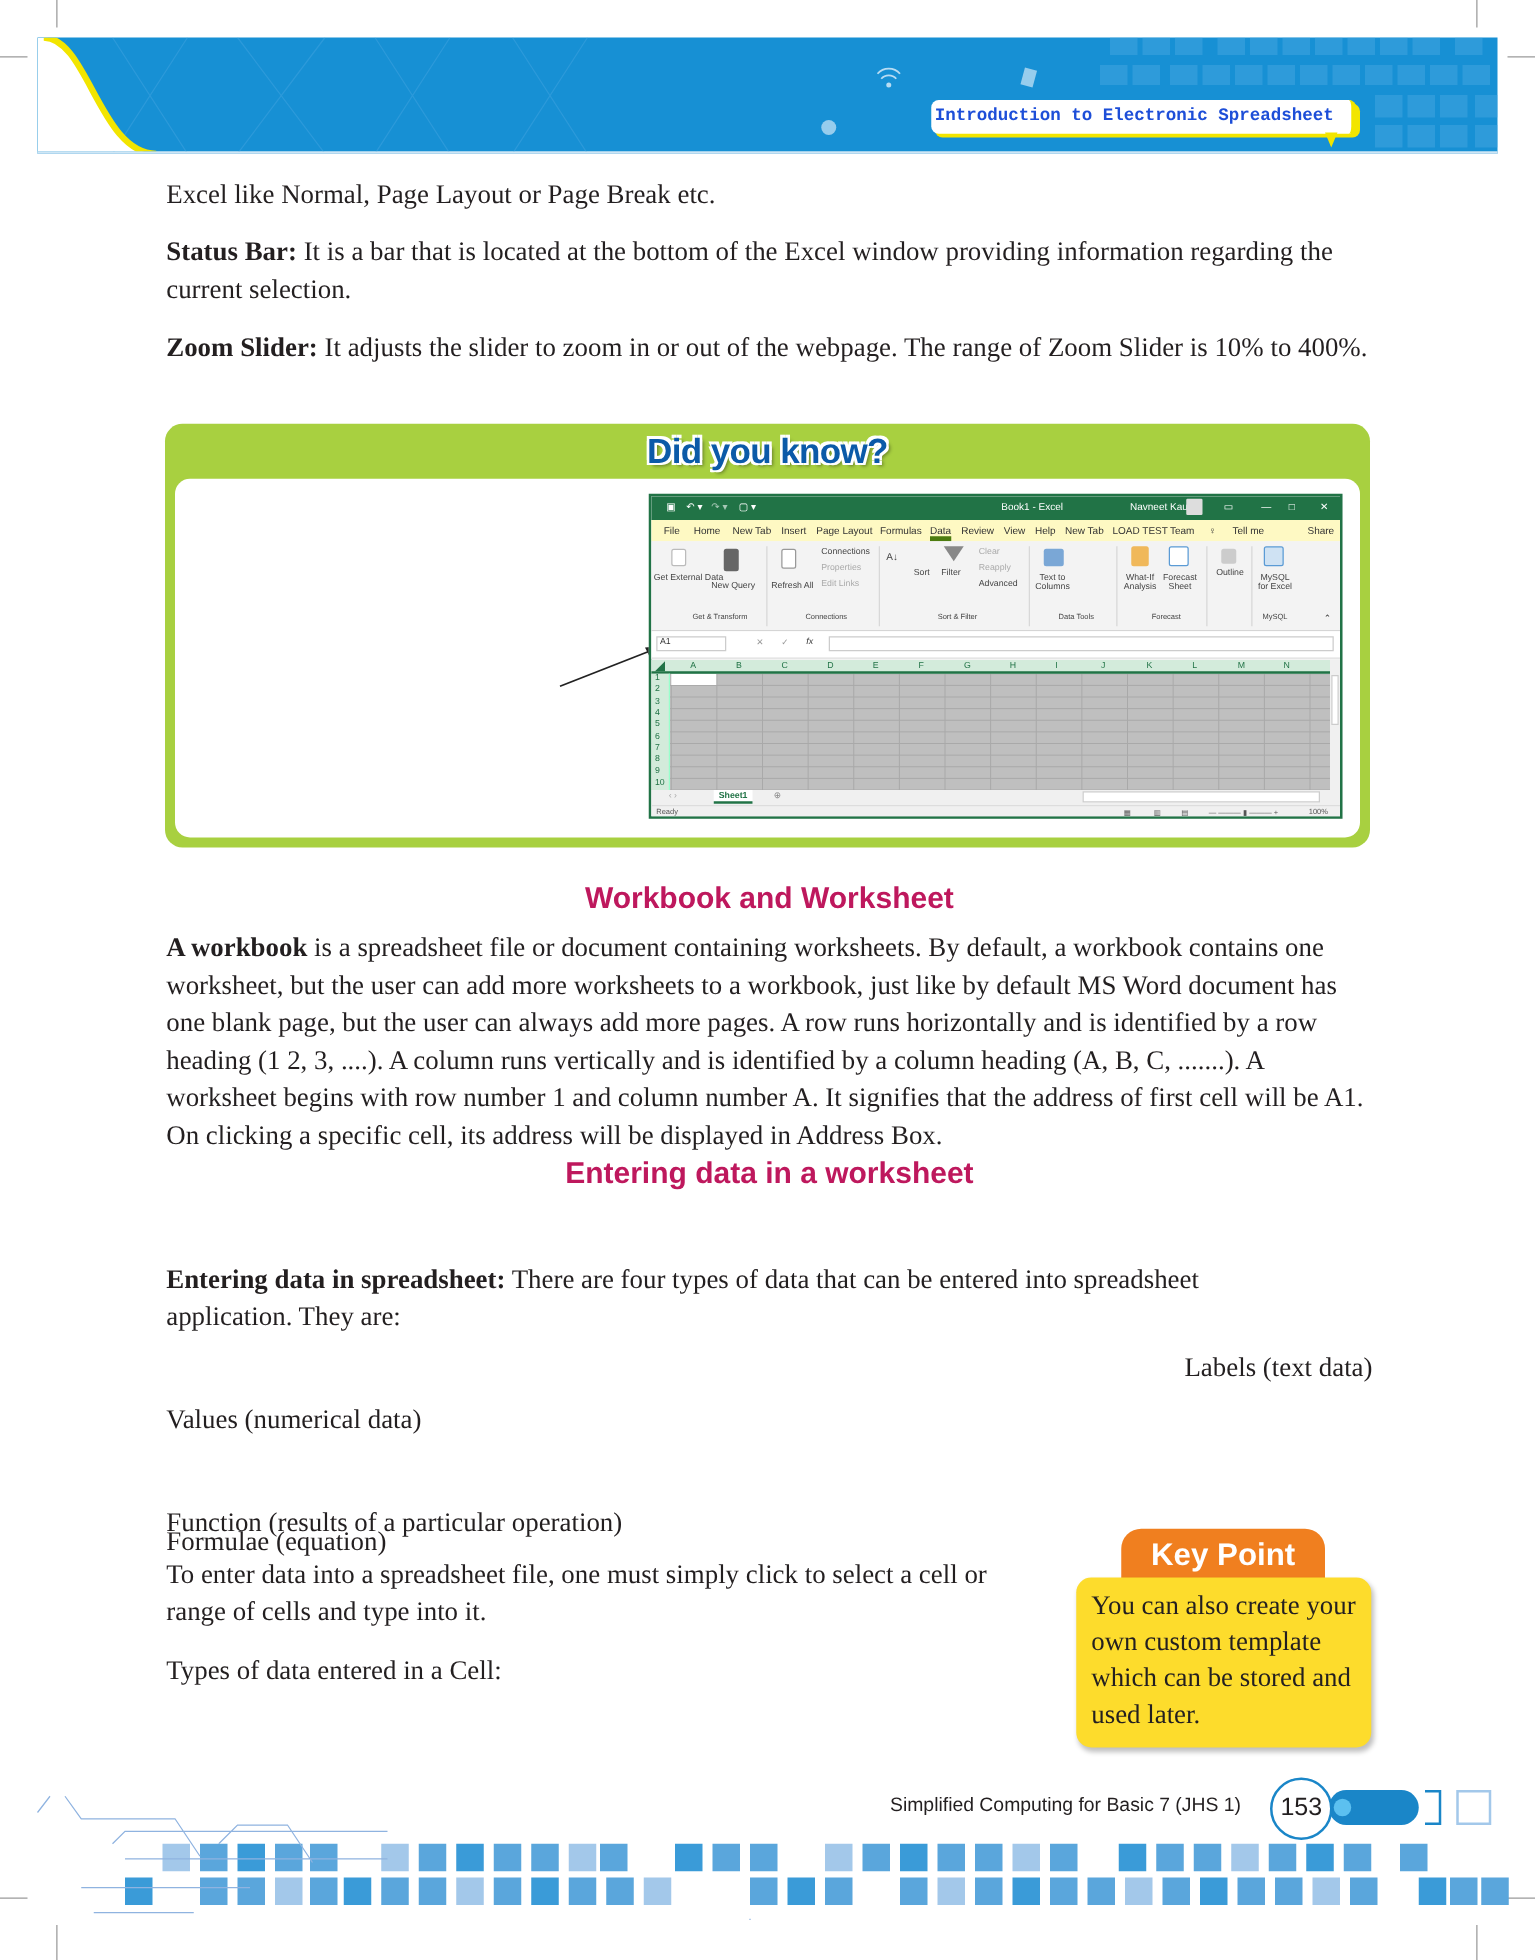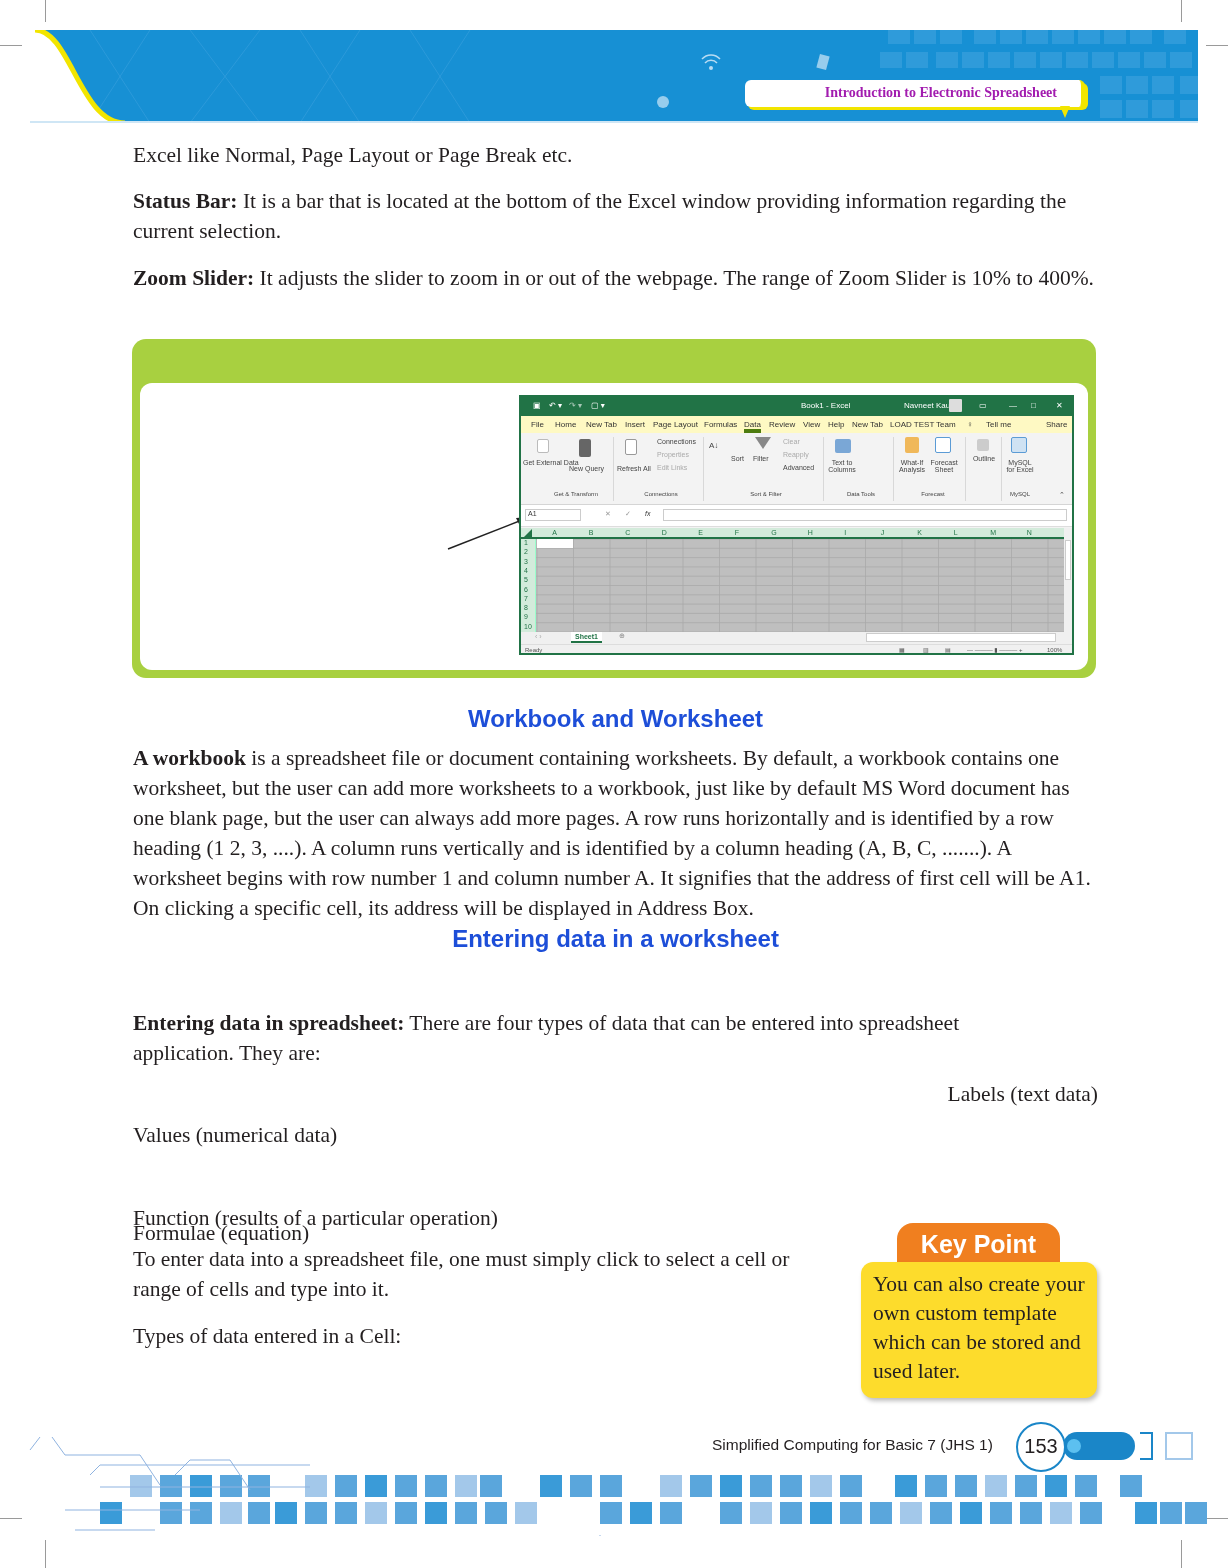--- a/index.html
+++ b/index.html
@@ -6,27 +6,27 @@
   html, body { width: 1228px; height: 1568px; background: #ffffff; overflow: hidden; }
   body { position: relative; font-family: "Liberation Serif", "DejaVu Serif", serif; color: #231f20; }
 
   
   .crop { position: absolute; background: #9a9a9a; }
 
   
   .banner { position: absolute; left: 30px; top: 30px; width: 1168px; height: 93px; background: #1790d4; overflow: hidden; border-bottom: 2px solid #cfe6f5; }
   .banner-curve { position: absolute; left: 0; top: 0; }
   .banner-tab { position: absolute; left: 745px; top: 80px; width: 340px; height: 27px; background: #fff; border-radius: 6px; border-right: 4px solid #f2e500; box-shadow: 3px 3px 0 #f2e500; }
-  .banner-tab-text { position: absolute; right: 24px; top: 5px; font-family: Liberation Serif, serif; font-size: 14px; font-weight: bold; color: #a21caf; white-space: nowrap; }
+  .banner-tab-text { position: absolute; right: 14px; top: 5px; font-family: Liberation Mono, monospace; font-size: 14px; font-weight: bold; color: #1d4ed8; white-space: nowrap; }
   .banner-pointer { position: absolute; left: 1060px; top: 106px; width: 0; height: 0; border-left: 5px solid transparent; border-right: 5px solid transparent; border-top: 12px solid #f2e500; }
 
   
   .para { position: absolute; left: 133px; width: 965px; font-size: 21.5px; line-height: 30px; }
   .para b { font-weight: bold; }
-  .heading { position: absolute; left: 133px; width: 965px; text-align: center; font-family: "Liberation Sans", sans-serif; font-weight: bold; color: #1d4ed8; font-size: 24px; }
+  .heading { position: absolute; left: 133px; width: 965px; text-align: center; font-family: "Liberation Sans", sans-serif; font-weight: bold; color: #be185d; font-size: 24px; }
 
   
   .dyk { position: absolute; left: 132px; top: 339px; width: 964px; height: 339px; background: #a8d040; border-radius: 14px; }
   .dyk-title { position: absolute; left: 0; right: 0; top: 6px; text-align: center; font-family: "Liberation Sans", sans-serif; font-weight: bold; font-size: 28px; color: #0b5aa8; letter-spacing: -0.5px; text-shadow: -2px -2px 0 #fff, 2px -2px 0 #fff, -2px 2px 0 #fff, 2px 2px 0 #fff, 3px 3px 3px rgba(0,0,0,0.4); }
   .dyk-inner { position: absolute; left: 8px; top: 44px; width: 948px; height: 287px; background: #fff; border-radius: 12px; }
   .dyk-text { position: absolute; left: 17px; top: 9px; width: 340px; font-family: "Liberation Sans", sans-serif; font-size: 19.5px; line-height: 28px; color: #231f20; }
   .callout { position: absolute; left: 103px; top: 142px; width: 205px; height: 55px; border: 1.5px solid #444; padding: 4px 10px; font-family: "Liberation Sans", sans-serif; font-size: 16px; line-height: 23px; color: #231f20; }
   .callout-arrow { position: absolute; left: 0; top: 0; pointer-events: none; }
 
   
@@ -122,20 +122,21 @@
 <div class="banner-tab">
   <span class="banner-tab-text">Introduction to Electronic Spreadsheet</span>
 </div>
 <div class="banner-pointer"></div>
 
 <p class="para" style="top:140px;"><span>Excel like Normal, Page Layout or Page Break etc.</span></p>
 <p class="para" style="top:186px;"><b>Status Bar:</b><span> It is a bar that is located at the bottom of the Excel window providing information regarding the current selection.</span></p>
 <p class="para" style="top:263px;"><b>Zoom Slider:</b><span> It adjusts the slider to zoom in or out of the webpage. The range of Zoom Slider is 10% to 400%.</span></p>
 
 <div class="dyk">
+  <div class="dyk-title">Did you know?</div>
   <div class="dyk-inner">
     <svg class="callout-arrow" width="420" height="200">
       <line x1="308" y1="166" x2="382" y2="137" stroke="#222" stroke-width="1.5"></line>
       <polygon points="388,134 376,135 380,143" fill="#222"></polygon>
     </svg>
 
     <div class="xl">
       <div class="xl-title">
         <span style="left:12px;">▣</span>
         <span style="left:28px;">↶ ▾</span>

